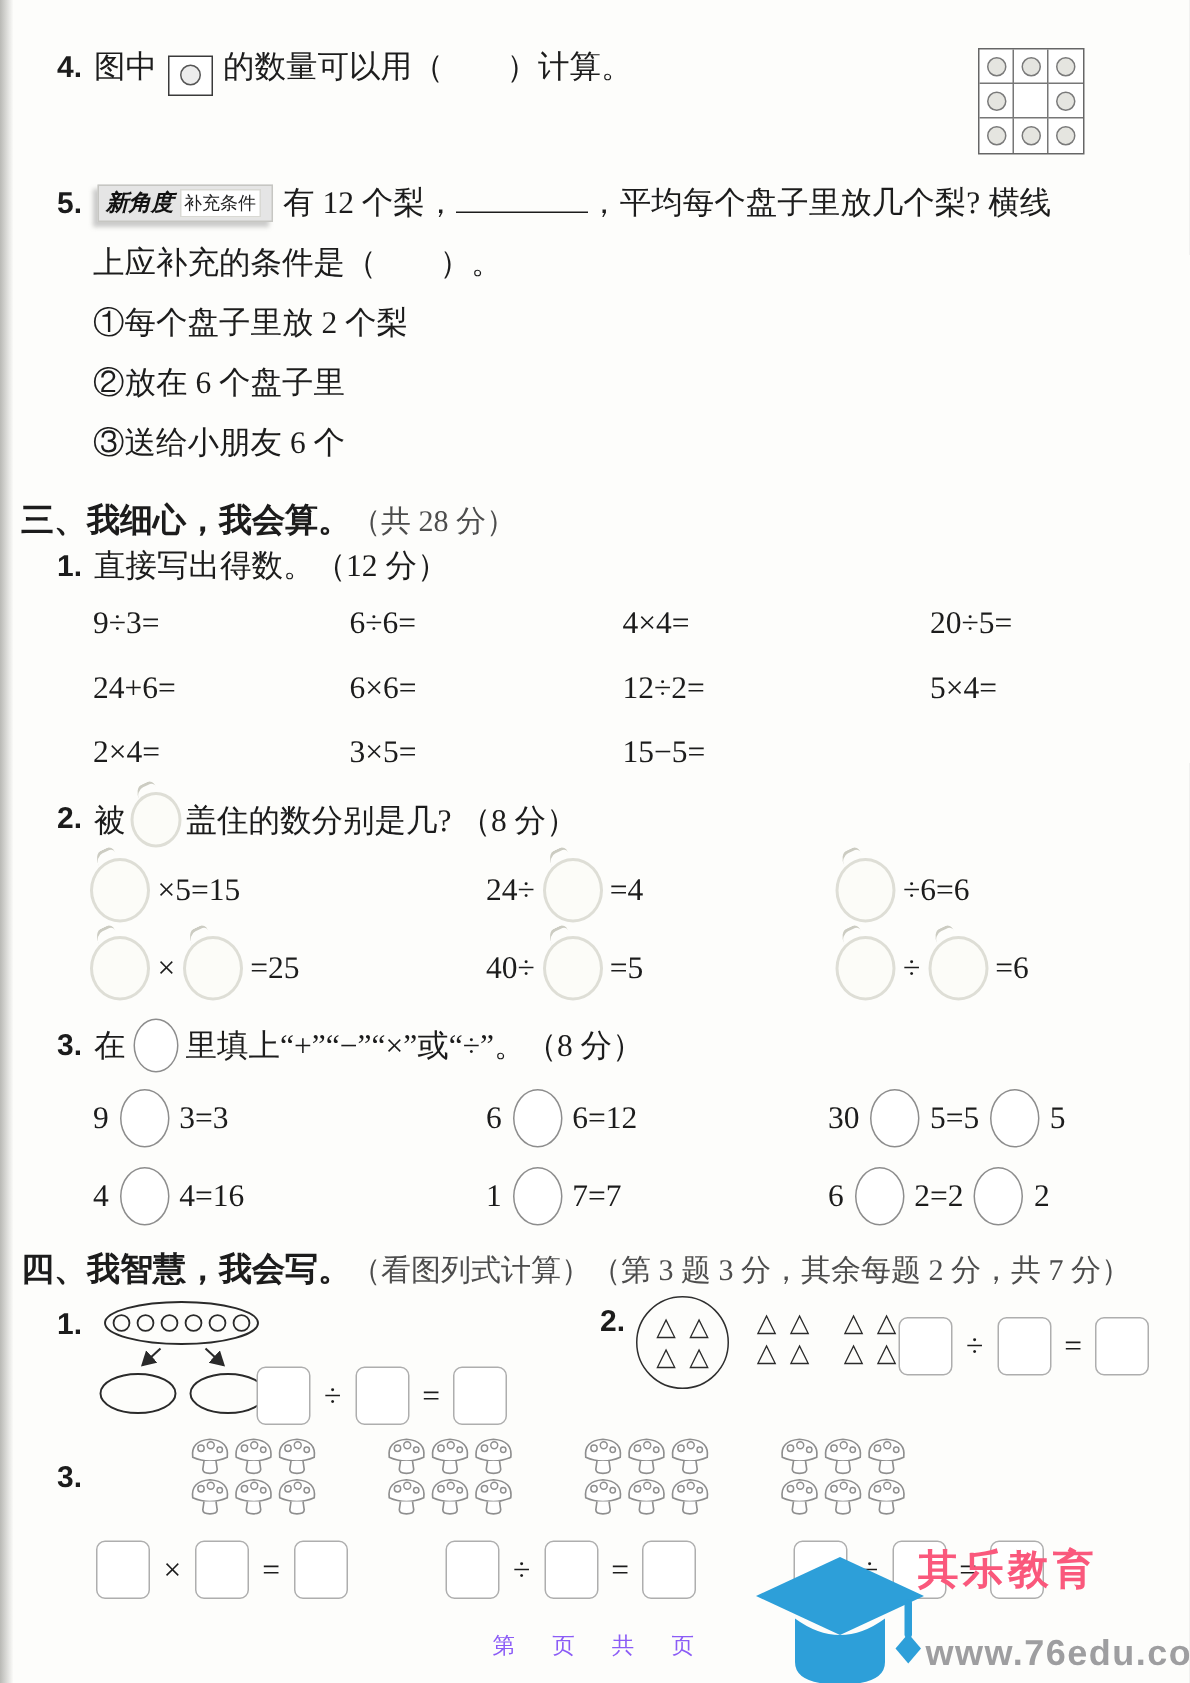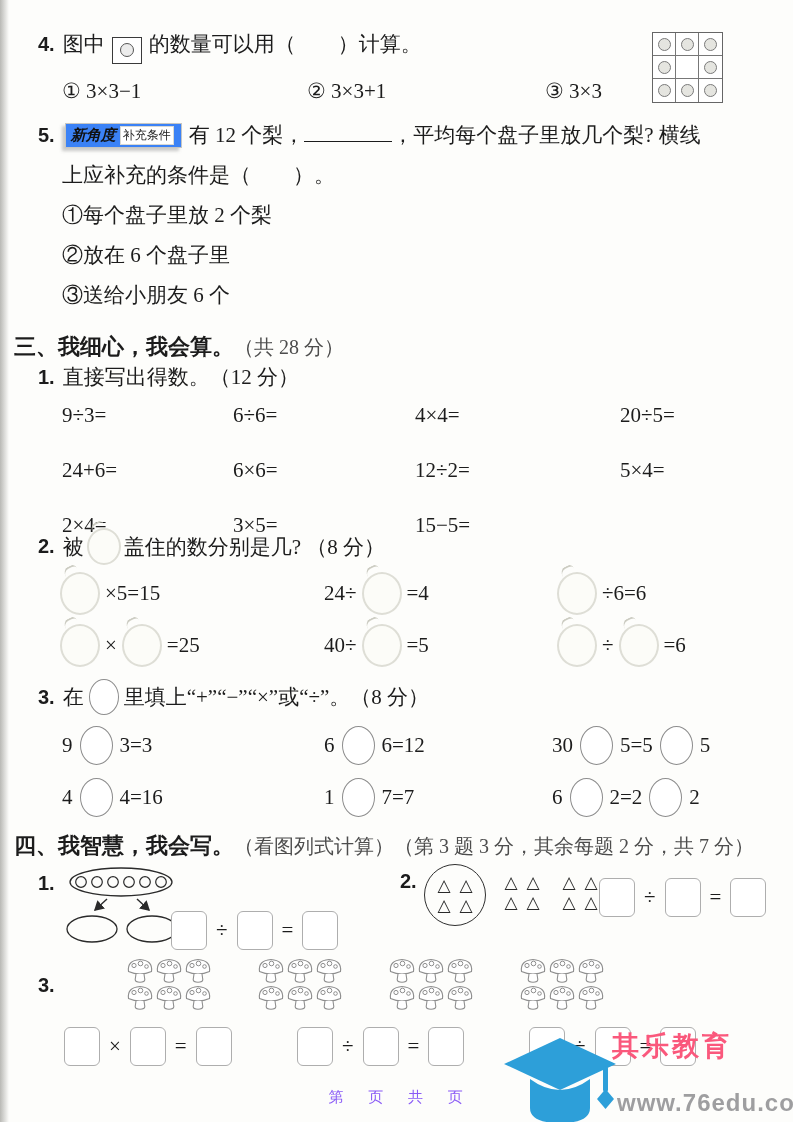--- a/index.html
+++ b/index.html
@@ -22,27 +22,27 @@
 .opt{font-size:21px;white-space:nowrap}
 .opt:nth-child(1){width:245px}
 .opt:nth-child(2){width:238px}
 
 .grid9{display:grid;grid-template-columns:repeat(3,23px);grid-auto-rows:23px;border:1.5px solid #666;background:#fff}
 .gcell{border-right:1px solid #777;border-bottom:1px solid #777;display:flex;align-items:center;justify-content:center}
 .gcell:nth-child(3n){border-right:none}
 .gcell:nth-child(n+7){border-bottom:none}
 .gdot{width:13px;height:13px;border-radius:50%;border:1px solid #7a7a7a;background:#e5e5e0}
 
-.badge{display:inline-flex;align-items:center;gap:4px;border:1px solid #c6c6c2;background:#3b82f6;
+.badge{display:inline-flex;align-items:center;gap:4px;border:1px solid #c6c6c2;background:#e5e5e5;
   padding:2px 7px 2px 5px;margin:0 7px 0 2px;vertical-align:2px;box-shadow:-3px 3px 3px rgba(110,110,110,.35)}
 .badge-main{font-family:"Liberation Sans","DejaVu Sans",sans-serif;font-style:italic;font-weight:700;font-size:15px;color:#111}
 .badge-sub{font-family:"Liberation Sans","DejaVu Sans",sans-serif;font-size:12px;color:#222;border:1px solid #d9d9d4;padding:0 2px;background:#fff}
 .blank{display:inline-block;width:88px;height:0.95em;border-bottom:1.6px solid #1c1c1c;vertical-align:baseline}
 
-.calc-grid{display:grid;grid-template-columns:171px 182px 205px 1fr;row-gap:30px;font-size:21px}
+.calc-grid{display:grid;grid-template-columns:171px 182px 205px 1fr;row-gap:18px;font-size:21px}
 .calc-cell{white-space:nowrap}
 
 .titleline{display:flex;align-items:center;white-space:nowrap;font-size:21px}
 .tok-row{display:flex;align-items:center}
 .tok-cell{display:flex;align-items:center}
 .tok{font-size:21px;white-space:pre}
 .peach{display:inline-block;width:40px;height:43px;border:2px solid #deded6;border-radius:50%;
   background:#fcfcf8;position:relative;margin:0 5px;flex:none}
 .peach::before{content:'';position:absolute;top:-8px;left:2px;width:14px;height:10px;
   border-top:2.5px solid #ccccc2;border-radius:60% 40% 0 50%/100% 60% 0 40%;transform:rotate(-26deg)}
@@ -78,25 +78,20 @@
   font-weight:700;font-size:24px;letter-spacing:1px;white-space:nowrap}
 </style>
 </head>
 <body>
 
 <div class="page">
   <div class="edge"></div>
 
   <div class="abs line" style="top:30px;left:38px">
     <span class="qnum">4.</span><span>图中</span><span class="sym-box"></span><span>的数量可以用（　　）计算。</span>
-  </div>
-  <div class="abs opts" style="top:79px;left:62px">
-    <div class="opt">① 3×3−1</div>
-    <div class="opt">② 3×3+1</div>
-    <div class="opt">③ 3×3</div>
   </div>
   <div class="abs grid9" style="top:32px;left:652px">
       <div class="gcell">
         <span class="gdot"></span>
       </div>
       <div class="gcell">
         <span class="gdot"></span>
       </div>
       <div class="gcell">
         <span class="gdot"></span>

